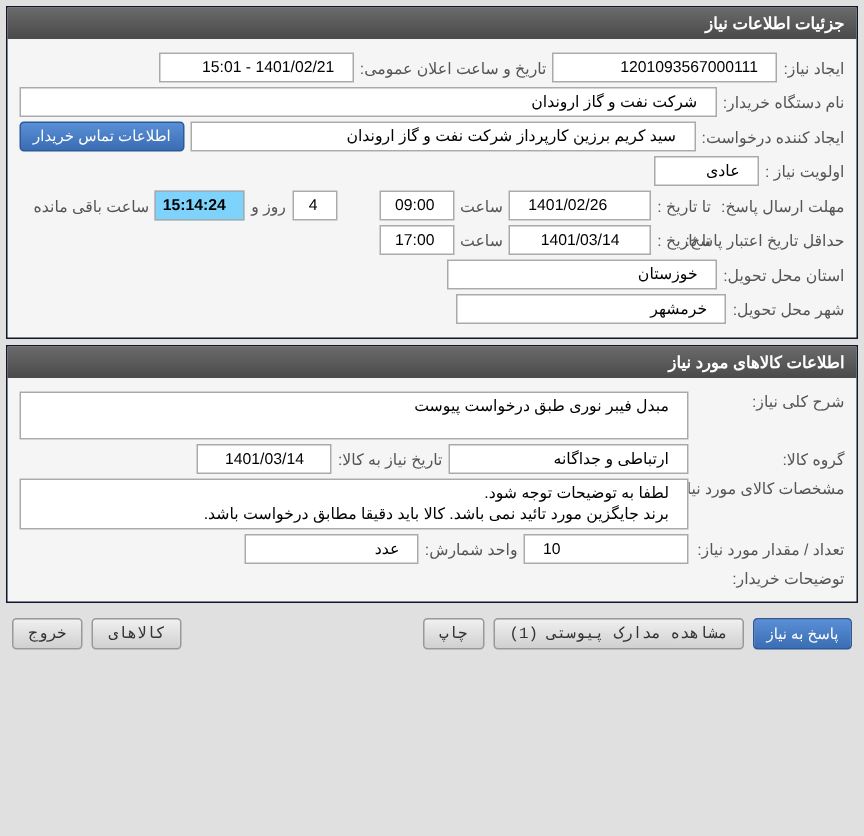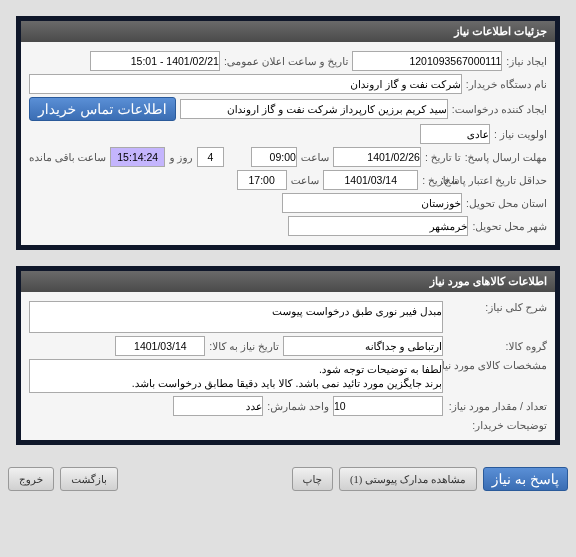--- a/index.html
+++ b/index.html
@@ -5,22 +5,22 @@
 * { box-sizing: border-box; margin: 0; padding: 0; }
 body {
   font-family: Tahoma, Arial, sans-serif;
   font-size: 11px;
   background: #e0e0e0;
   color: #333;
   width: 576px;
   direction: rtl;
 }
 .panel {
-  border: 5px solid #0f172a;
-  margin: 16px;
+  border: 1px solid #0f172a;
+  margin: 4px;
   background: #f5f5f5;
 }
 .panel-header {
   background: linear-gradient(to bottom, #6a6a6a, #4a4a4a);
   color: #fff;
   padding: 4px 8px;
   font-weight: bold;
   font-size: 11px;
 }
 .panel-body {
@@ -33,52 +33,53 @@
   gap: 4px;
 }
 .label {
   color: #555;
   font-size: 10.5px;
   white-space: nowrap;
 }
 .field {
   background: #fff;
   border: 1px solid #aaa;
-  padding: 2px 0;
+  padding: 2px 12px;
   font-size: 10.5px;
   color: #000;
   min-height: 18px;
   line-height: 14px;
 }
 .field.time {
-  background: #c4b5fd;
+  background: #7dd3fc;
+  font-weight: bold;
 }
 .multiline {
   min-height: 32px;
   white-space: pre-wrap;
 }
 .btn-blue {
   background: linear-gradient(to bottom, #5a8fd6, #3a6db3);
   color: #fff;
   border: 1px solid #2a5a9a;
   border-radius: 3px;
   padding: 3px 8px;
-  font-size: 14px;
+  font-size: 10px;
   cursor: pointer;
   font-family: inherit;
 }
 .btn-gray {
   background: linear-gradient(to bottom, #f0f0f0, #d0d0d0);
   color: #333;
   border: 1px solid #999;
   border-radius: 3px;
   padding: 3px 10px;
   font-size: 10.5px;
   cursor: pointer;
-  font-family: Liberation Serif, serif;
+  font-family: Liberation Mono, monospace;
 }
 .footer-row {
   display: flex;
   gap: 6px;
   padding: 6px 8px;
   justify-content: flex-start;
 }
 .spacer { flex: 1; }
 </style>
 </head>
@@ -107,21 +108,21 @@
     </div>
 
     <div class="row">
       <span class="label">اولویت نیاز :</span>
       <span class="field" style="width:70px">عادی</span>
     </div>
 
     <div class="row">
       <span class="label" style="width:85px">مهلت ارسال پاسخ:</span>
       <span class="label">تا تاریخ :</span>
-      <span class="field" style="width:95px;text-align:right">1401/02/26</span>
+      <span class="field" style="width:95px;text-align:left">1401/02/26</span>
       <span class="label">ساعت</span>
       <span class="field" style="width:50px;text-align:right">09:00</span>
       <span style="width:20px"></span>
       <span class="field" style="width:30px;text-align:center">4</span>
       <span class="label">روز و</span>
       <span class="field time" style="width:60px;text-align:center">15:14:24</span>
       <span class="label">ساعت باقی مانده</span>
     </div>
 
     <div class="row">
@@ -164,30 +165,30 @@
     <div class="row" style="align-items:flex-start">
       <span class="label" style="width:100px">مشخصات کالای مورد نیاز:</span>
       <span class="field multiline" style="flex:1">لطفا به توضیحات توجه شود.
 برند جایگزین مورد تائید نمی باشد. کالا باید دقیقا مطابق درخواست باشد.</span>
     </div>
 
     <div class="row">
       <span class="label" style="width:100px">تعداد / مقدار مورد نیاز:</span>
       <span class="field" style="width:110px;text-align:left">10</span>
       <span class="label">واحد شمارش:</span>
-      <span class="field" style="width:90px">عدد</span>
+      <span class="field" style="width:116px">عدد</span>
     </div>
 
     <div class="row" style="align-items:flex-start">
       <span class="label" style="width:100px">توضیحات خریدار:</span>
     </div>
 
   </div>
 </div>
 
 <div class="footer-row">
   <button class="btn-blue">پاسخ به نیاز</button>
   <button class="btn-gray">مشاهده مدارک پیوستی (1)</button>
   <button class="btn-gray">چاپ</button>
   <span class="spacer"></span>
-  <button class="btn-gray">بازگشت</button>
+  <button class="btn-gray">کالاهای</button>
   <button class="btn-gray">خروج</button>
 </div>
 
 </body></html>

